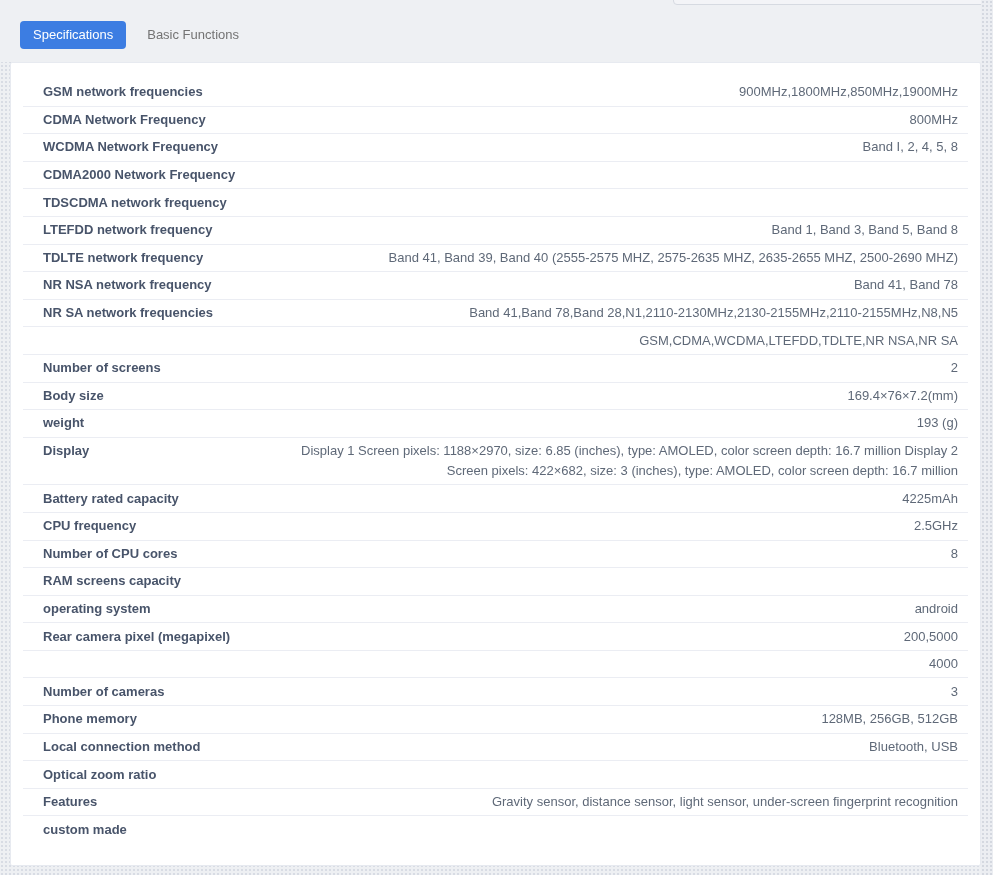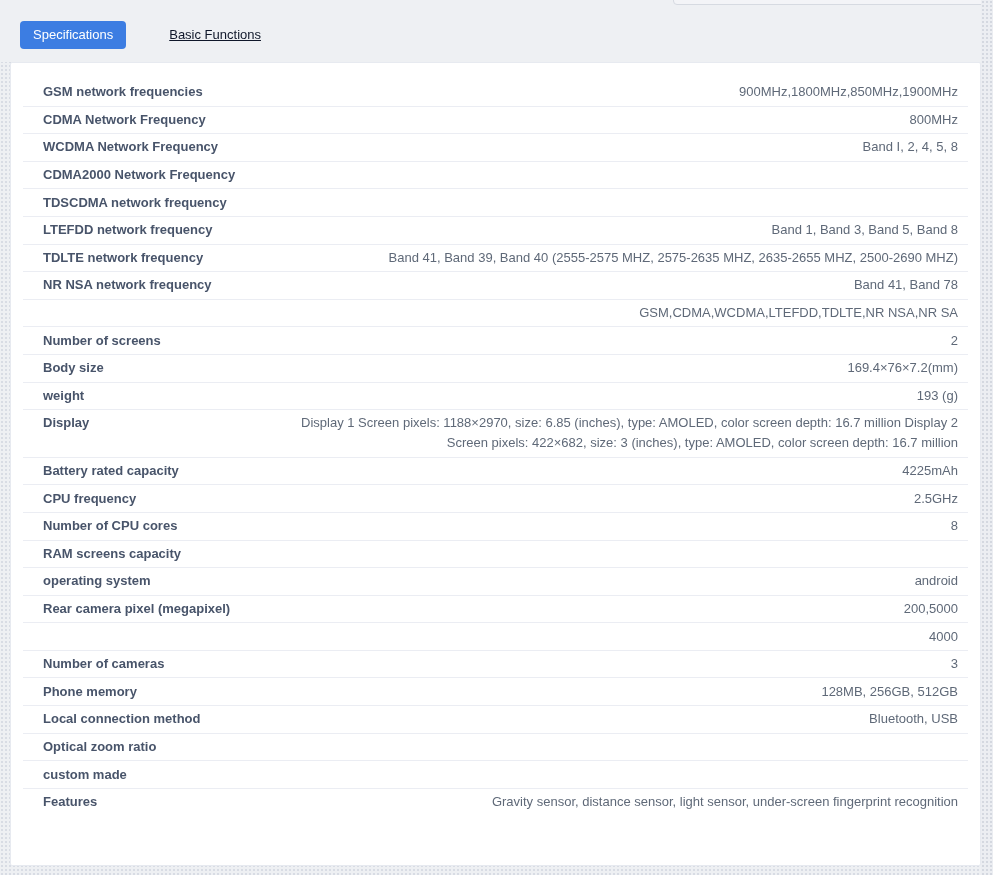--- a/index.html
+++ b/index.html
@@ -41,40 +41,39 @@
     background-image: radial-gradient(#d4d8e0 1px, transparent 1.2px);
     background-size: 4px 4px;
     z-index: 3;
   }
 
   .tabbar {
     position: absolute;
     left: 20px; top: 21px;
     display: flex;
     align-items: center;
-    gap: 30px;
+    gap: 8px;
     z-index: 2;
   }
   .tab {
     height: 28px;
     line-height: 28px;
     padding: 0 13px;
     font-size: 13px;
     border-radius: 4px;
     cursor: pointer;
     white-space: nowrap;
   }
   .tab.active {
     background: #3c7de2;
     color: #ffffff;
   }
   .tab.inactive {
     background: transparent;
-    color: #0f172a;
-    text-decoration: underline;
+    color: #737373;
   }
 
   .card {
     position: absolute;
     left: 10px; top: 62px;
     width: 971px; height: 804px;
     background: #ffffff;
     border: 1px solid #e7eaf0;
     border-radius: 2px;
     z-index: 2;
@@ -158,20 +157,24 @@
   <div class="spec-row">
     <div class="spec-label">TDLTE network frequency</div>
     <div class="spec-value">Band 41, Band 39, Band 40 (2555-2575 MHZ, 2575-2635 MHZ, 2635-2655 MHZ, 2500-2690 MHZ)</div>
   </div>
 
   <div class="spec-row">
     <div class="spec-label">NR NSA network frequency</div>
     <div class="spec-value">Band 41, Band 78</div>
   </div>
 
+  <div class="spec-row">
+    <div class="spec-label">NR SA network frequencies</div>
+    <div class="spec-value">Band 41,Band 78,Band 28,N1,2110-2130MHz,2130-2155MHz,2110-2155MHz,N8,N5</div>
+  </div>
 
   <div class="spec-row">
     <div class="spec-value">GSM,CDMA,WCDMA,LTEFDD,TDLTE,NR NSA,NR SA</div>
   </div>
 
   <div class="spec-row">
     <div class="spec-label">Number of screens</div>
     <div class="spec-value">2</div>
   </div>
 
@@ -237,22 +240,22 @@
     <div class="spec-label">Local connection method</div>
     <div class="spec-value">Bluetooth, USB</div>
   </div>
 
   <div class="spec-row">
     <div class="spec-label">Optical zoom ratio</div>
     <div class="spec-value"></div>
   </div>
 
   <div class="spec-row">
-    <div class="spec-label">custom made</div>
-    <div class="spec-value"></div>
-  </div>
-
-  <div class="spec-row">
     <div class="spec-label">Features</div>
     <div class="spec-value">Gravity sensor, distance sensor, light sensor, under-screen fingerprint recognition</div>
   </div>
+
+  <div class="spec-row">
+    <div class="spec-label">custom made</div>
+    <div class="spec-value"></div>
+  </div>
 </div>
 </div>
 
 </body></html>

